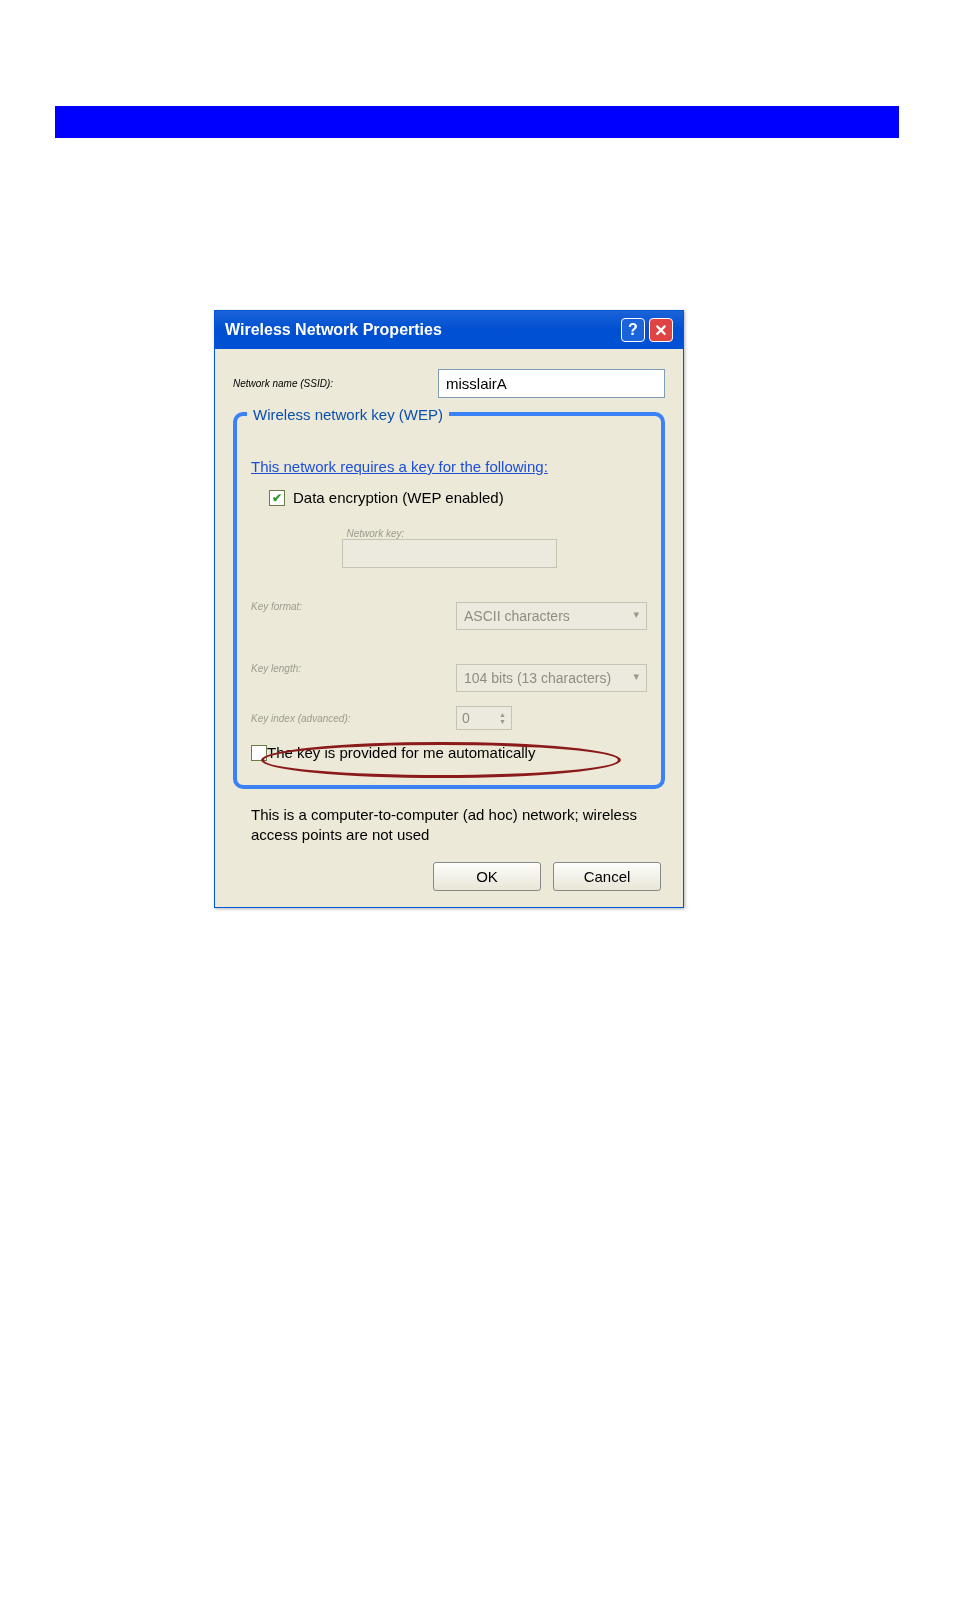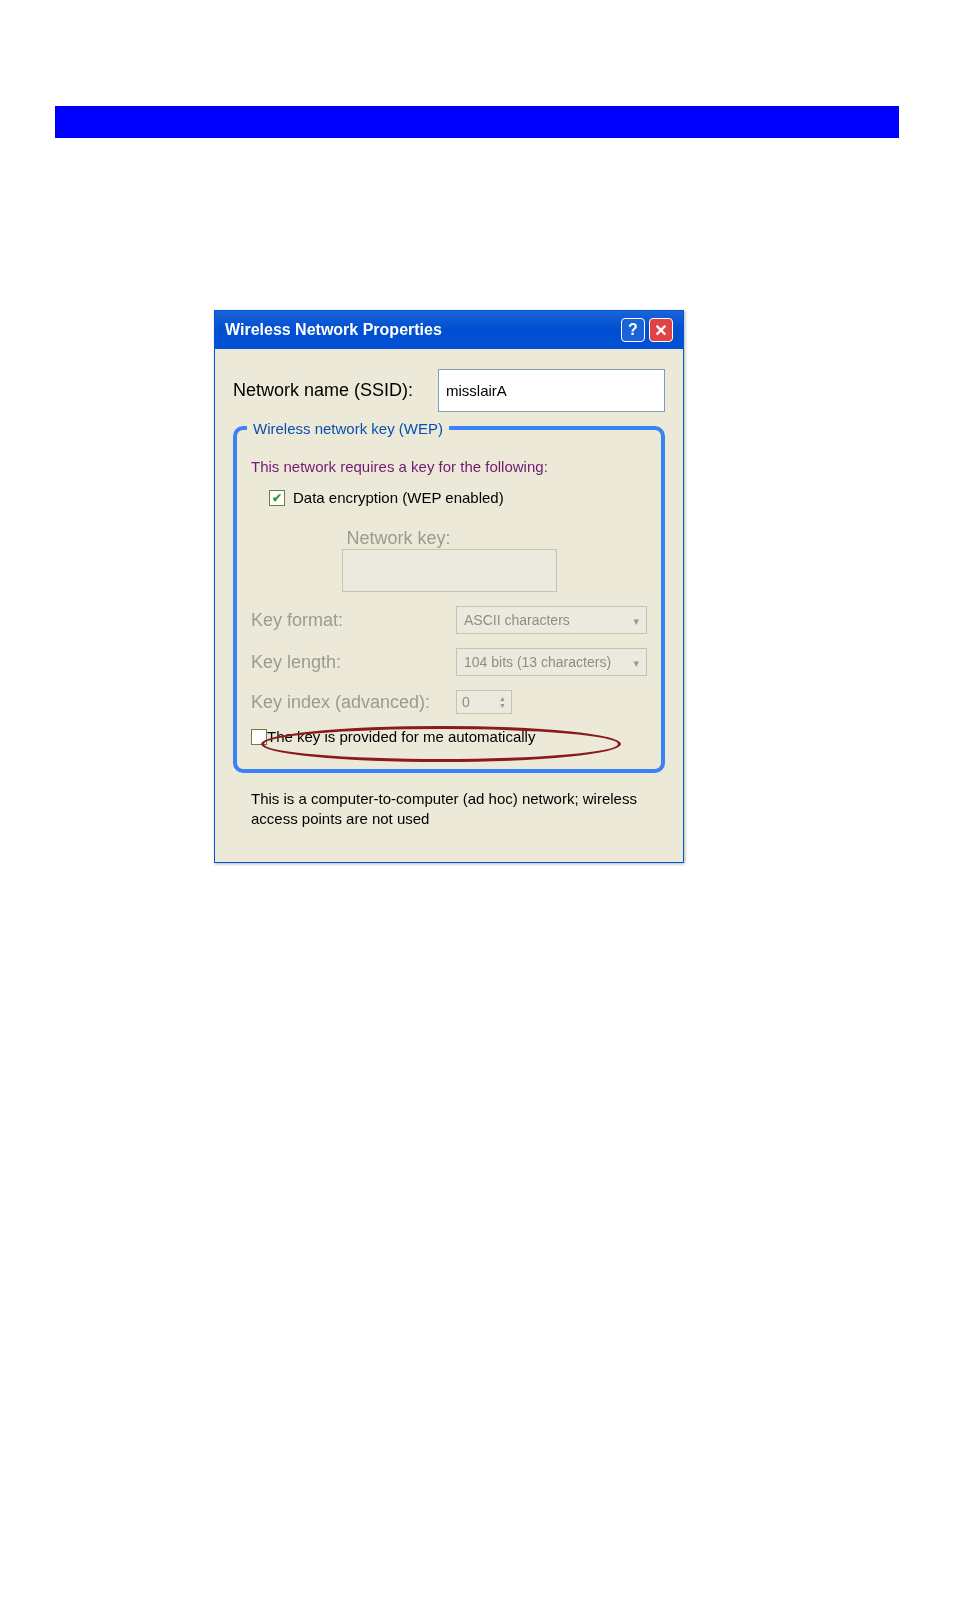--- a/index.html
+++ b/index.html
@@ -50,28 +50,29 @@
       font-size: 16px;
       color: #ffffff;
     }
     .help-btn { background: #1a63d8; }
     .close-btn { background: #e04343; }
     .dialog-body { padding: 20px 18px 16px 18px; }
     .row { display: flex; align-items: center; margin-bottom: 14px; }
     .row label.field-label {
       width: 205px;
       color: #000000;
-      font-size: 18px;
+      font-size: 10px;
+      font-style: italic;
     }
     .row label.disabled, .disabled { color: #9d9b8f; }
     .text-input {
       flex: 1;
       border: 1px solid #7f9db9;
       background: #ffffff;
-      padding: 12px 7px;
+      padding: 5px 7px;
       font-size: 15px;
       color: #000;
     }
     .text-input.disabled-input {
       background: #eceade;
       color: #9d9b8f;
       border: 1px solid #c6c3b3;
     }
     .group {
       border: 4px solid #3b82f6;
@@ -82,21 +83,21 @@
     }
     .group-title {
       position: absolute;
       top: -10px;
       left: 10px;
       background: #ece9d8;
       padding: 0 6px;
       color: #0a4fae;
       font-size: 15px;
     }
-    .info-line { font-size: 15px; color: #701a75; margin: 14px 0 14px 0; }
+    .info-line { font-size: 15px; color: #1d4ed8; margin: 28px 0 14px 0; text-decoration: underline; }
     .checkbox-row {
       display: flex;
       align-items: center;
       gap: 8px;
       margin: 6px 0 6px 18px;
       font-size: 15px;
       color: #000;
     }
     .checkbox-row2 {
       display: flex;
@@ -120,21 +121,22 @@
     }
     .select-box {
       flex: 1;
       border: 1px solid #c6c3b3;
       background: #eceade;
       padding: 5px 7px;
       font-size: 14px;
       color: #8f8d81;
       display: flex;
       justify-content: space-between;
-      align-items: flex-end;
+      align-items: flex-start;
+      margin-top: 20px;
     }
     .select-arrow { color: #9a9888; font-size: 11px; }
     .spinner {
       width: 56px;
       border: 1px solid #c6c3b3;
       background: #eceade;
       padding: 3px 5px;
       font-size: 14px;
       color: #8f8d81;
       display: flex;
@@ -240,15 +242,19 @@
         <div class="checkbox-row2">
           <div class="checkbox"></div>
           <span>The key is provided for me automatically</span>
         </div>
         <div class="circle-highlight" style="top:-2px;"></div>
       </div>
     </div>
 
     <div class="adhoc-text">This is a computer-to-computer (ad hoc) network; wireless access points are not used</div>
 
+    <div class="button-row">
+      <div class="btn">OK</div>
+      <div class="btn">Cancel</div>
+    </div>
 
   </div>
 </div>
 
 </body></html>

